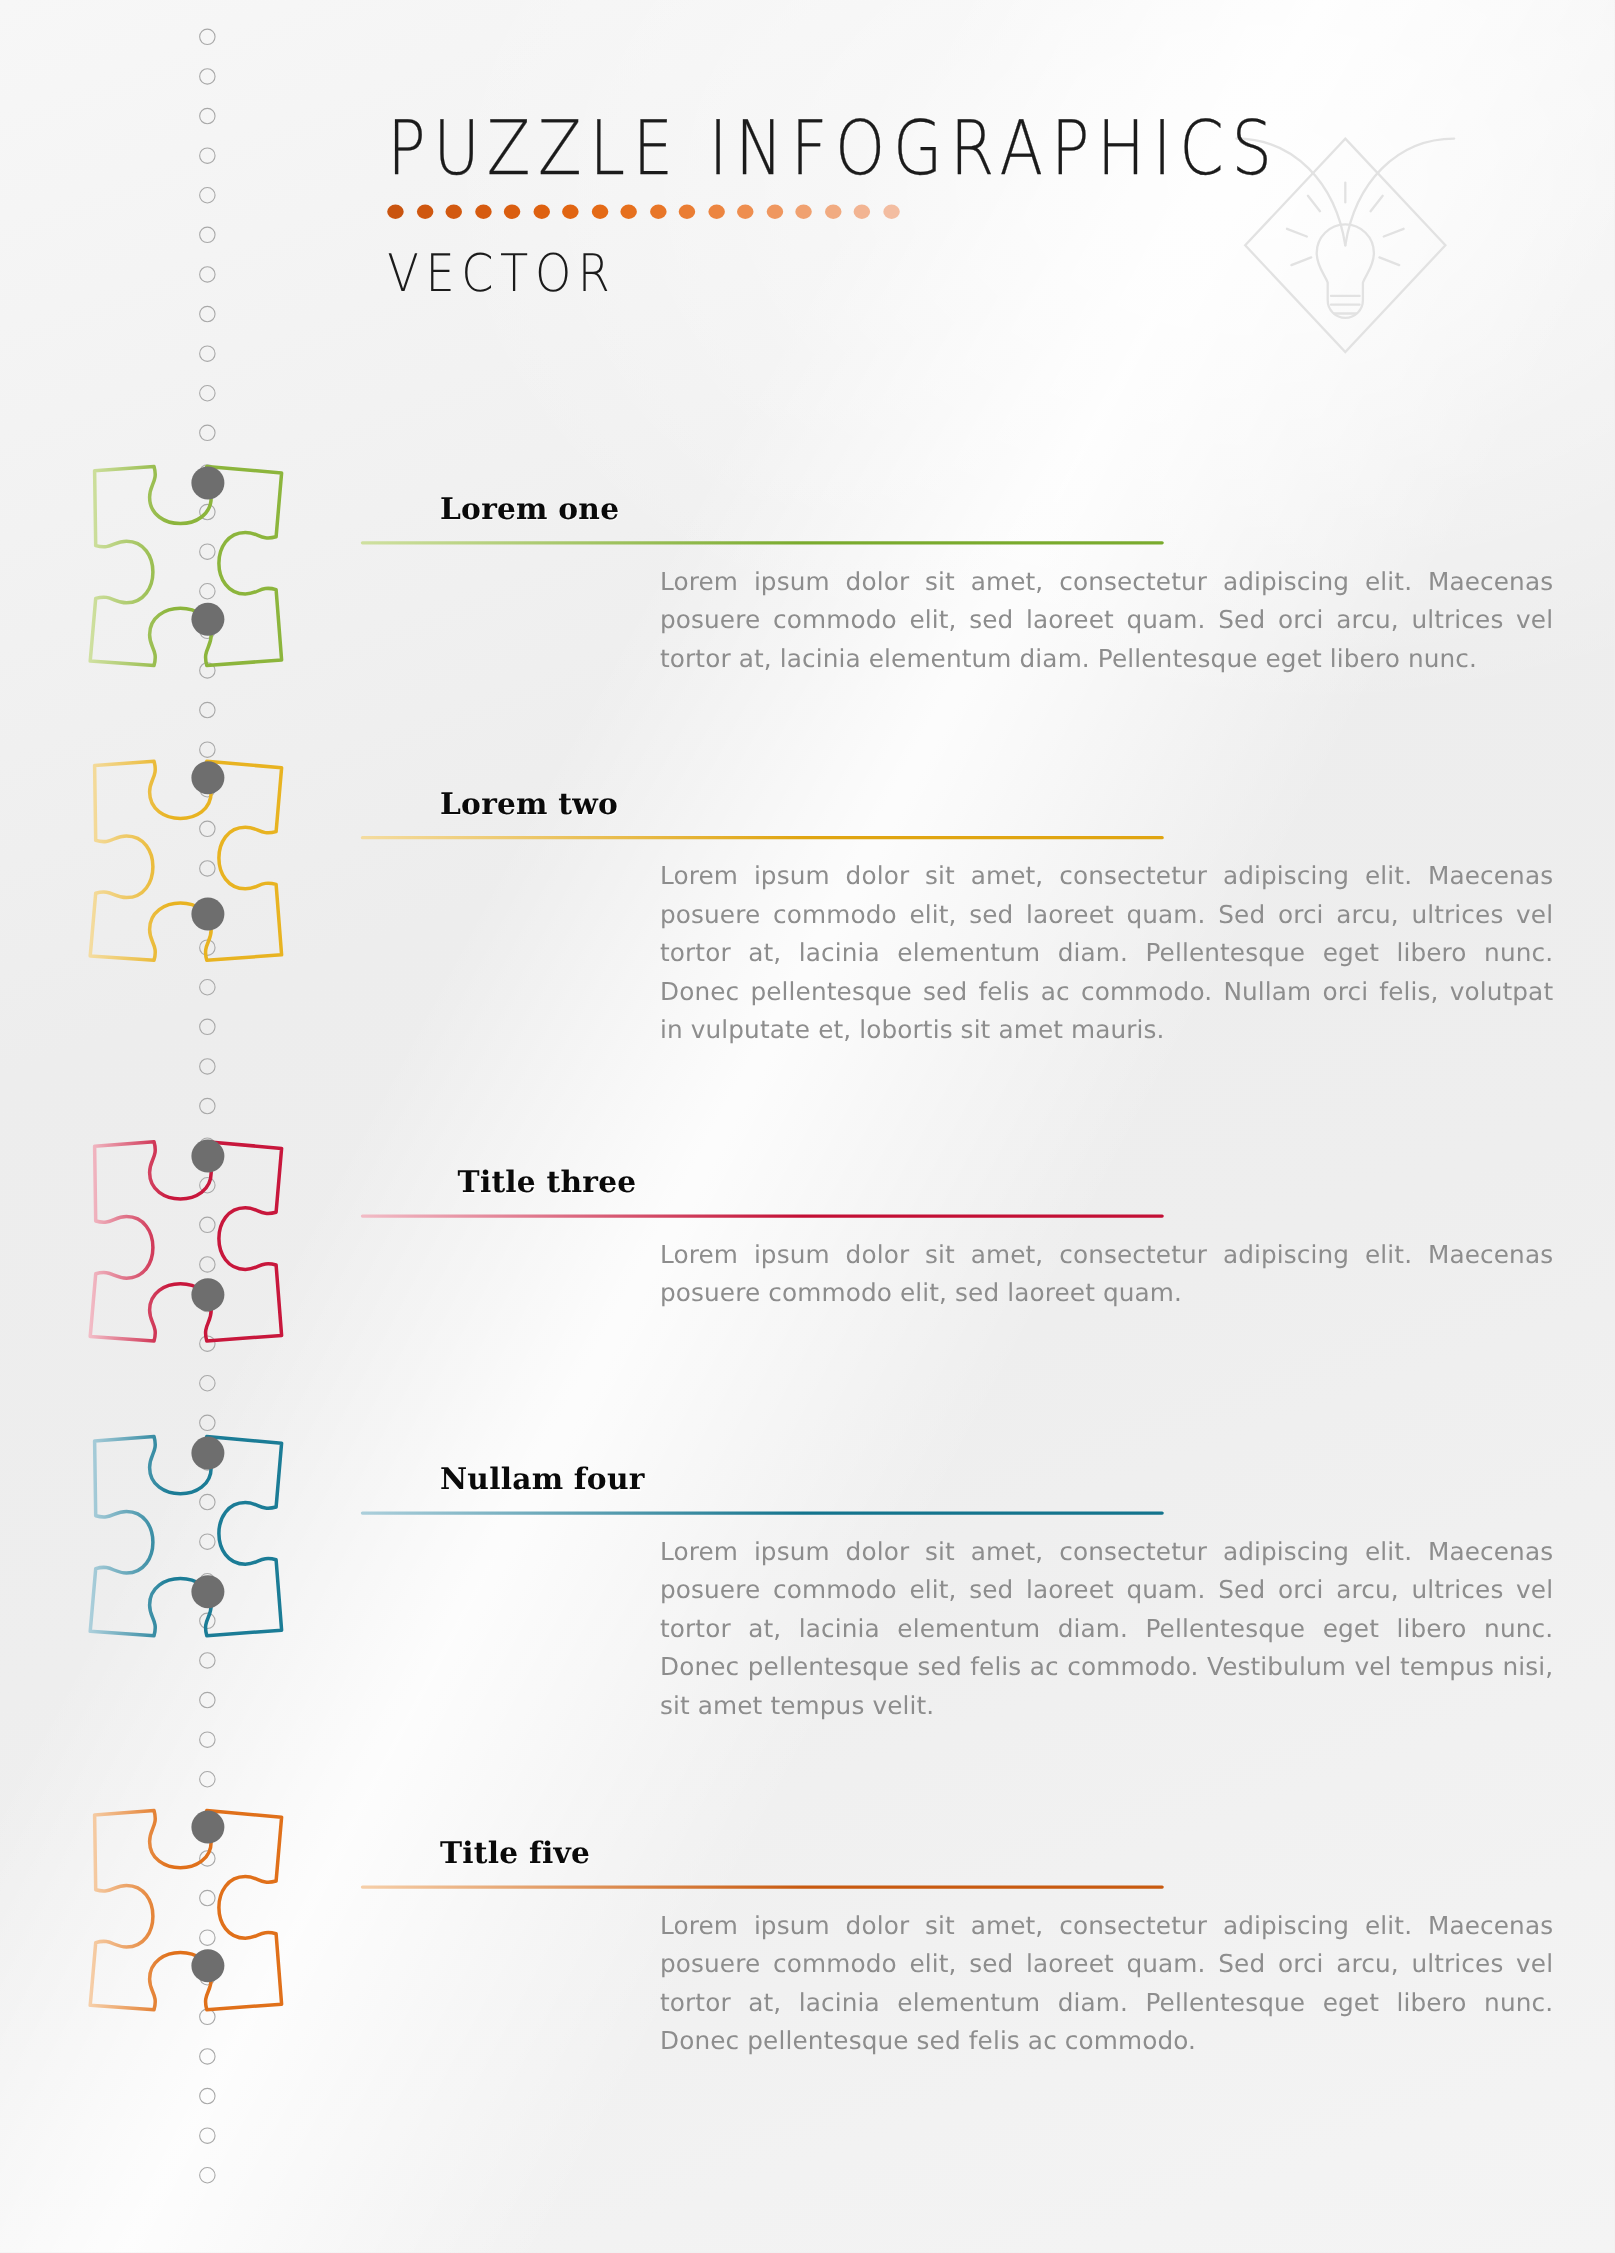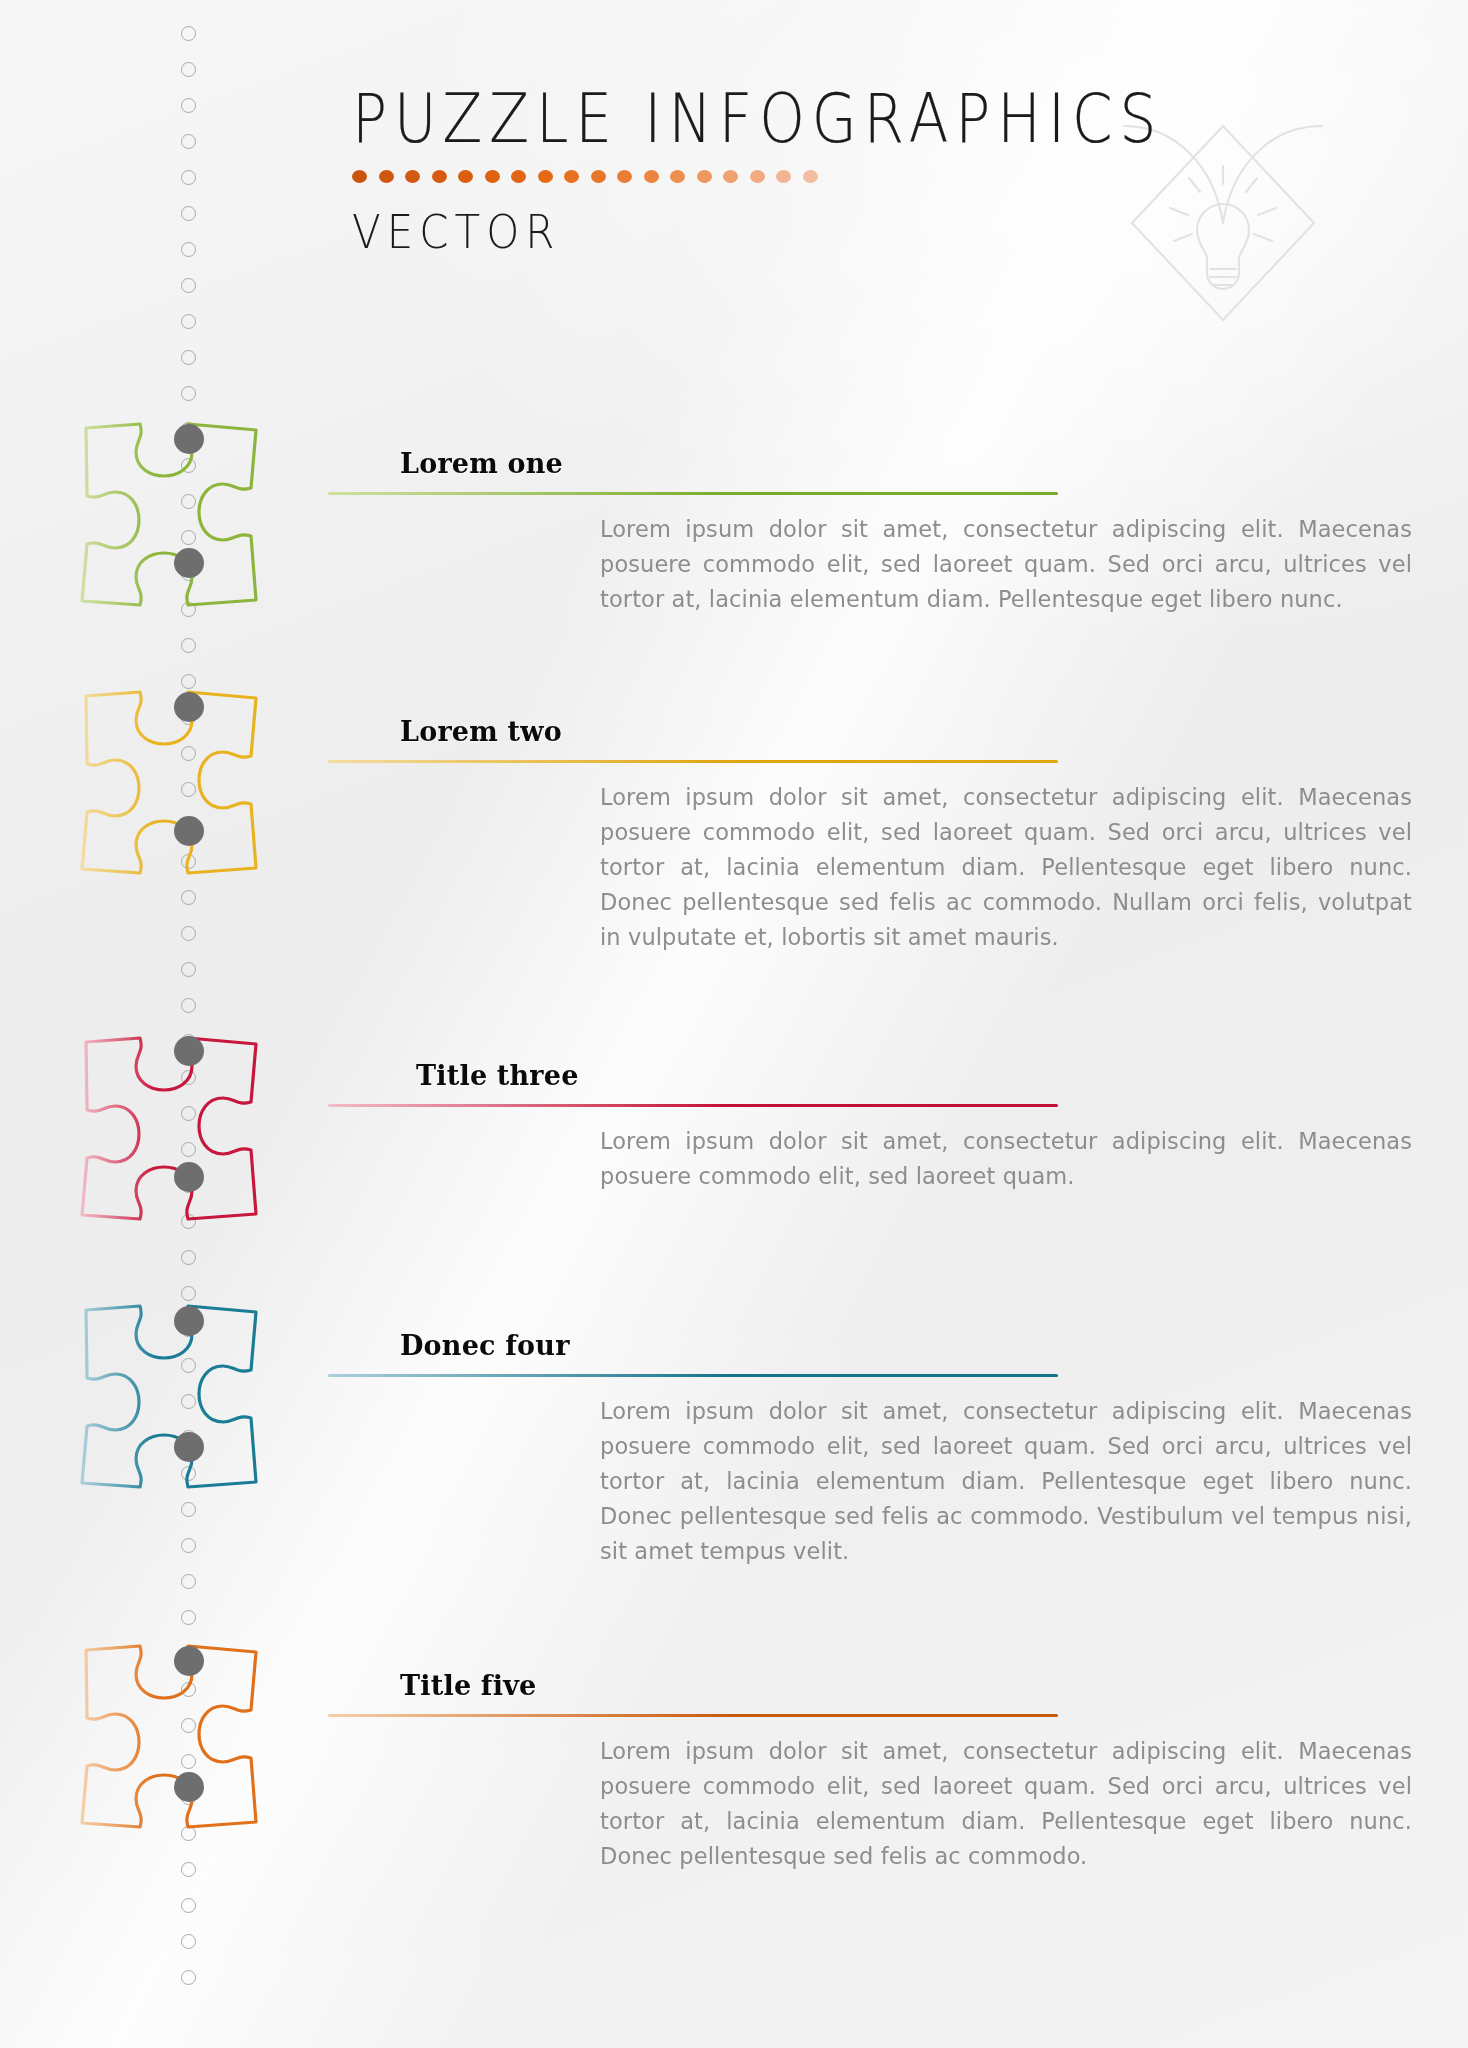--- a/index.html
+++ b/index.html
@@ -22,21 +22,21 @@
   }
 
   
   #timeline-rail{position:absolute;left:181px;top:26px;width:24px;height:1990px;z-index:2;}
   .rail-dot{
     position:absolute;left:0;width:15px;height:15px;border-radius:50%;
     border:1.6px solid #a8a8a8;background:transparent;box-sizing:border-box;
   }
 
   
-  #header{position:absolute;left:352px;top:84px;width:760px;z-index:3;}
+  #header{position:absolute;left:352px;top:100px;width:760px;z-index:3;}
   #main-title{
     font-family:"DejaVu Sans",sans-serif;
     font-size:58px;letter-spacing:7px;font-weight:300;color:#1b1b1b;
     line-height:1;white-space:nowrap;
     -webkit-text-stroke:0.2px #1b1b1b;
     transform:scaleY(1.18);transform-origin:left top;
   }
   #title-dots{margin-top:28px;display:flex;gap:11.5px;height:13px;align-items:center;}
   #title-dots .tdot{width:15px;height:13px;border-radius:50%;flex:0 0 auto;}
   #subtitle{
@@ -329,21 +329,21 @@
          L 34 209
          L 39 152
          C 53 148 55 156 67 156
          C 83 156 91 142 91 128
          C 91 114 83 100 67 100
          C 55 100 53 108 39 104
          Z"></path>
   </svg></div>
       <div class="node-dot" style="top: 1306px; left: 174px;"></div>
       <div class="node-dot" style="top: 1432px; left: 174px;"></div>
-      <div class="sec-title" style="top: 1330px; left: 400px;">Donec four</div>
+      <div class="sec-title" style="top: 1330px; left: 400px;">Nullam four</div>
       <div class="sec-rule" style="top: 1374px; left: 328px; width: 730px; background: linear-gradient(90deg, rgb(172, 207, 219) 0%, rgb(20, 116, 141) 55%, rgb(20, 116, 141) 100%);"></div>
       <div class="sec-body" style="top: 1394px; left: 600px; width: 812px;">Lorem ipsum dolor sit amet, consectetur adipiscing elit. Maecenas posuere commodo elit, sed laoreet quam. Sed orci arcu, ultrices vel tortor at, lacinia elementum diam. Pellentesque eget libero nunc. Donec pellentesque sed felis ac commodo. Vestibulum vel tempus nisi, sit amet tempus velit.</div>
     </div>
     <div class="section" style="top: 0px;">
       <div class="piece-wrap" style="top: 1614px;">
   <svg viewBox="0 0 250 250" width="250" height="250">
     <defs>
       <linearGradient id="pg-five" x1="0" y1="0.5" x2="1" y2="0.5">
         <stop offset="0%" stop-color="#f6cfa9"></stop>
         <stop offset="42%" stop-color="#e0701a"></stop>

